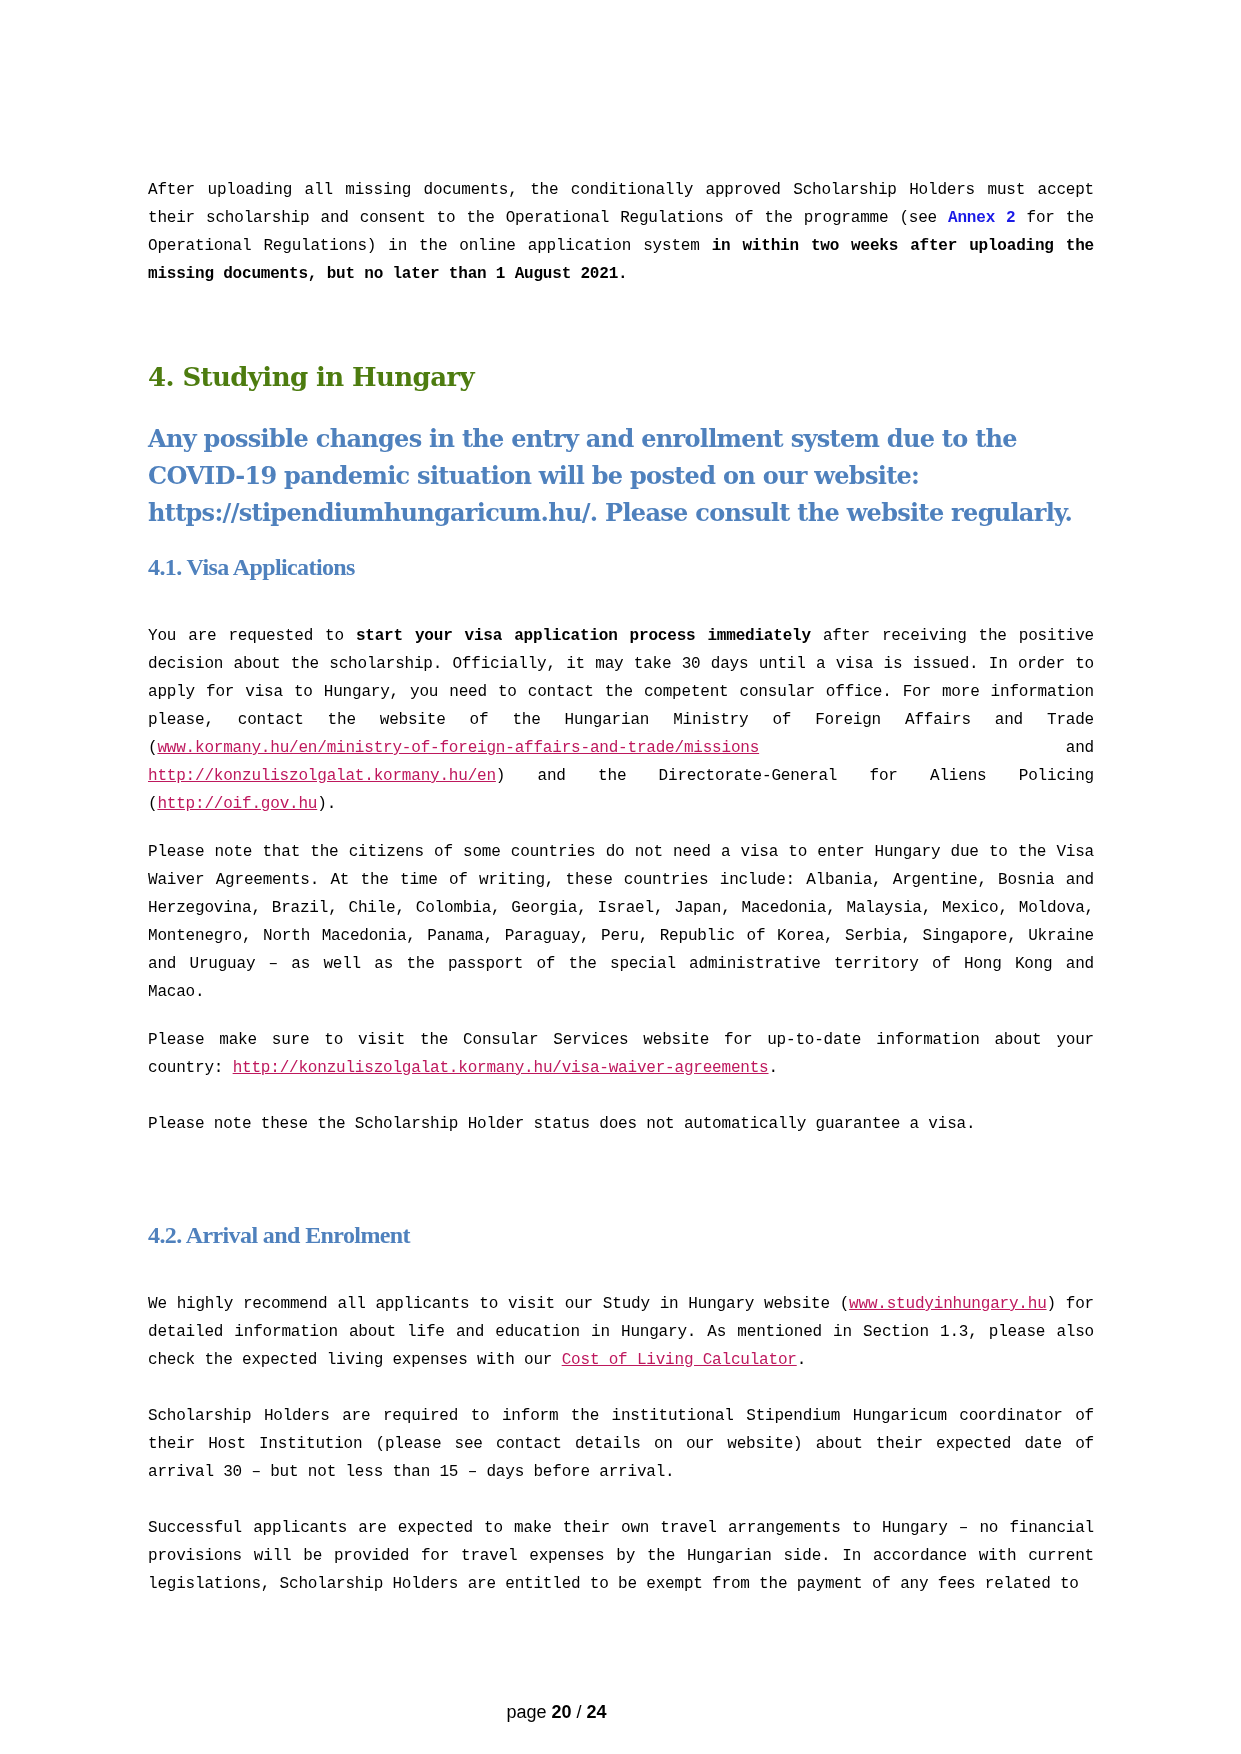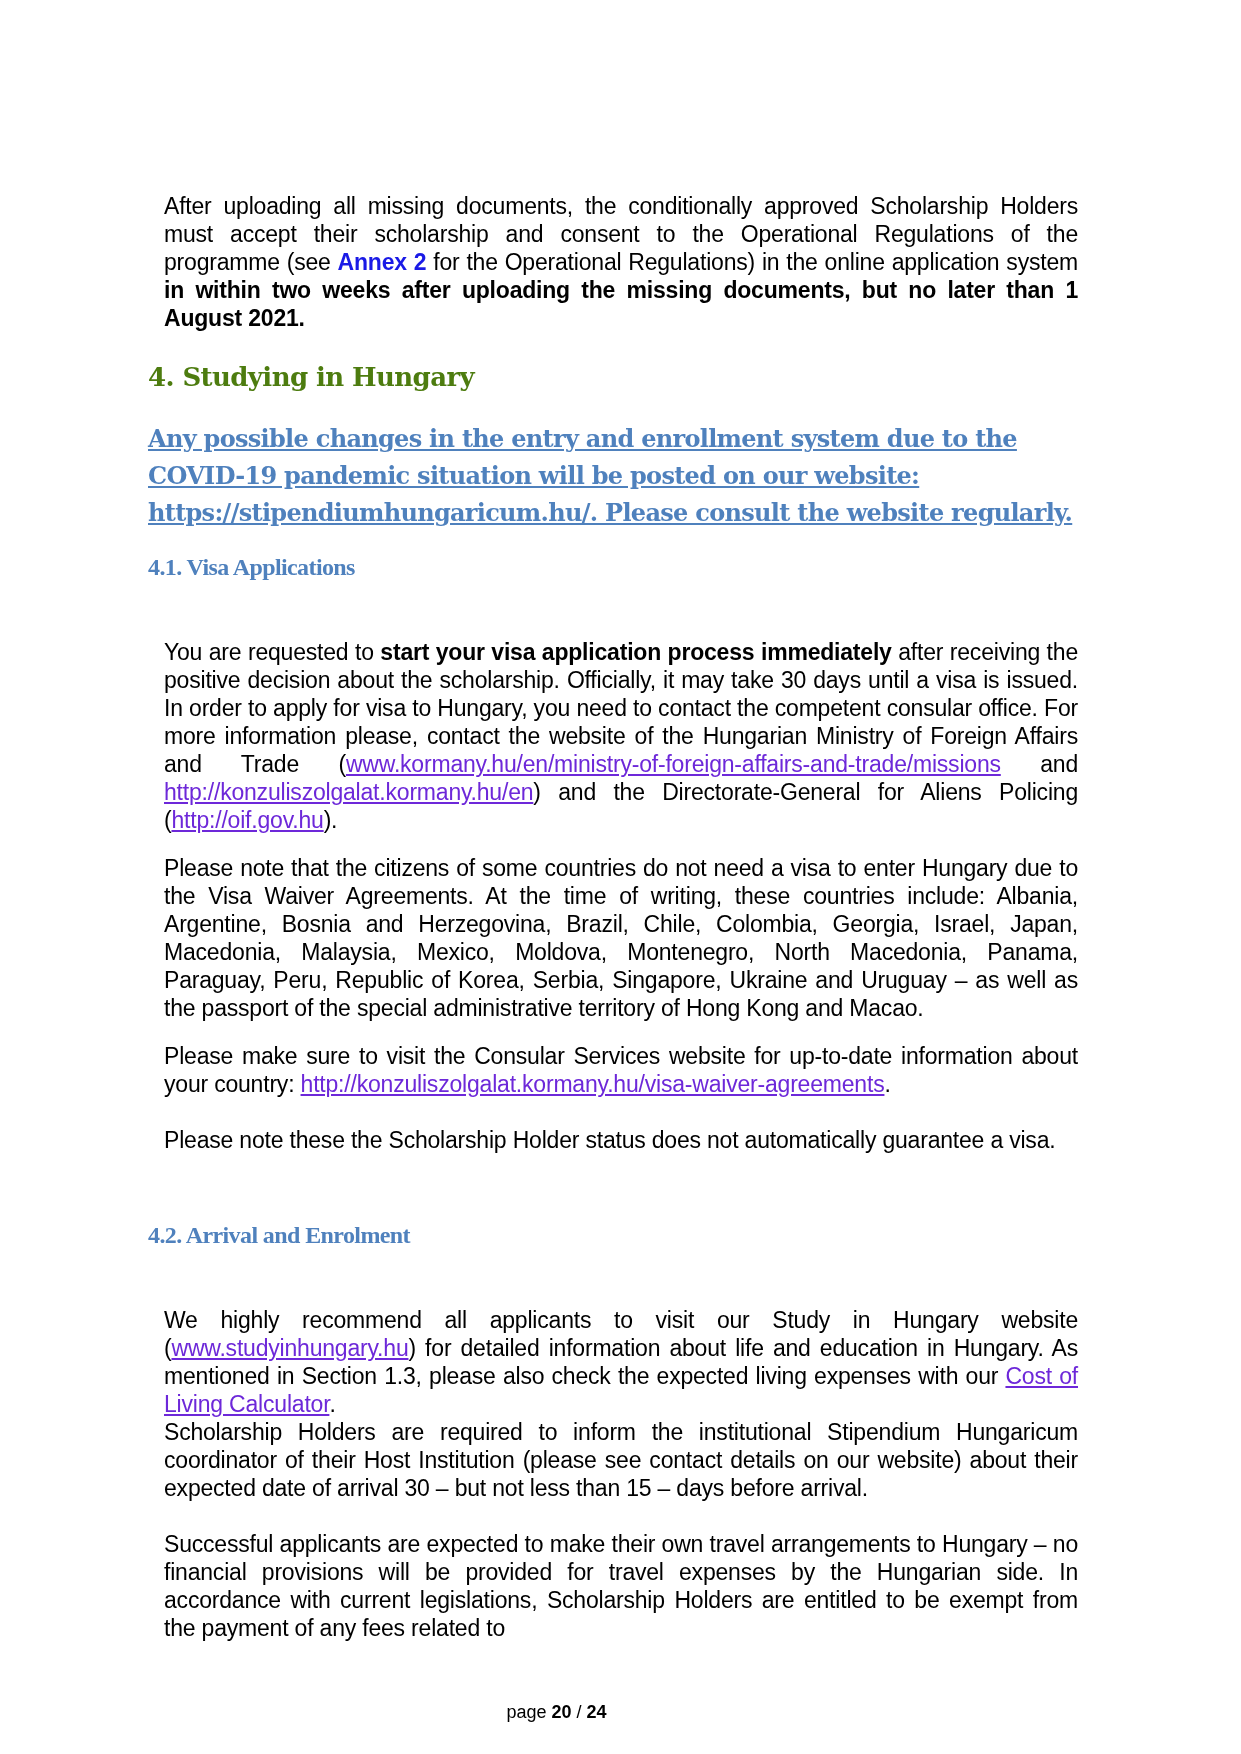--- a/index.html
+++ b/index.html
@@ -3,41 +3,40 @@
   <meta charset="utf-8">
   <style>
     html, body { margin: 0; padding: 0; background: #ffffff; }
     body { width: 1241px; height: 1754px; position: relative; overflow: hidden; }
     .page {
       position: absolute; left: 148px; top: 0; width: 946px;
       font-family: "Liberation Sans", sans-serif;
       color: #000;
     }
     .p {
-      font-family: Liberation Sans, sans-serif;
-      font-size: 23px;
+      font-family: Liberation Mono, monospace;
+      font-size: 16px;
       line-height: 28px;
       text-align: justify;
-      margin: 16px;
+      margin: 0;
       letter-spacing: -0.2px;
     }
     .p b { font-weight: bold; }
-    a { color: #6d28d9; text-decoration: underline; }
+    a { color: #be185d; text-decoration: underline; }
     .annex { color: #1A1AE6; font-weight: bold; text-decoration: none; }
     .h1 {
       position: absolute; margin: 0;
       font-family: "DejaVu Serif", serif; font-weight: bold;
       color: #4d7c0f; font-size: 26px; letter-spacing: -0.6px;
     }
     .notice {
       position: absolute; margin: 0;
       font-family: "DejaVu Serif", serif; font-weight: bold;
       color: #4F81BD; font-size: 24px; line-height: 37px; letter-spacing: -0.7px;
       width: 946px;
-      text-decoration: underline;
     }
     .h2 {
       position: absolute; margin: 0;
       font-family: Liberation Serif, serif; font-weight: bold;
       color: #4F81BD; font-size: 24px; letter-spacing: -0.6px;
     }
     .block { position: absolute; left: 0; width: 946px; }
     .footer {
       position: absolute; top: 1702px; left: 0; width: 1113px; text-align: center;
       font-family: "Liberation Sans", sans-serif; font-size: 18px;

